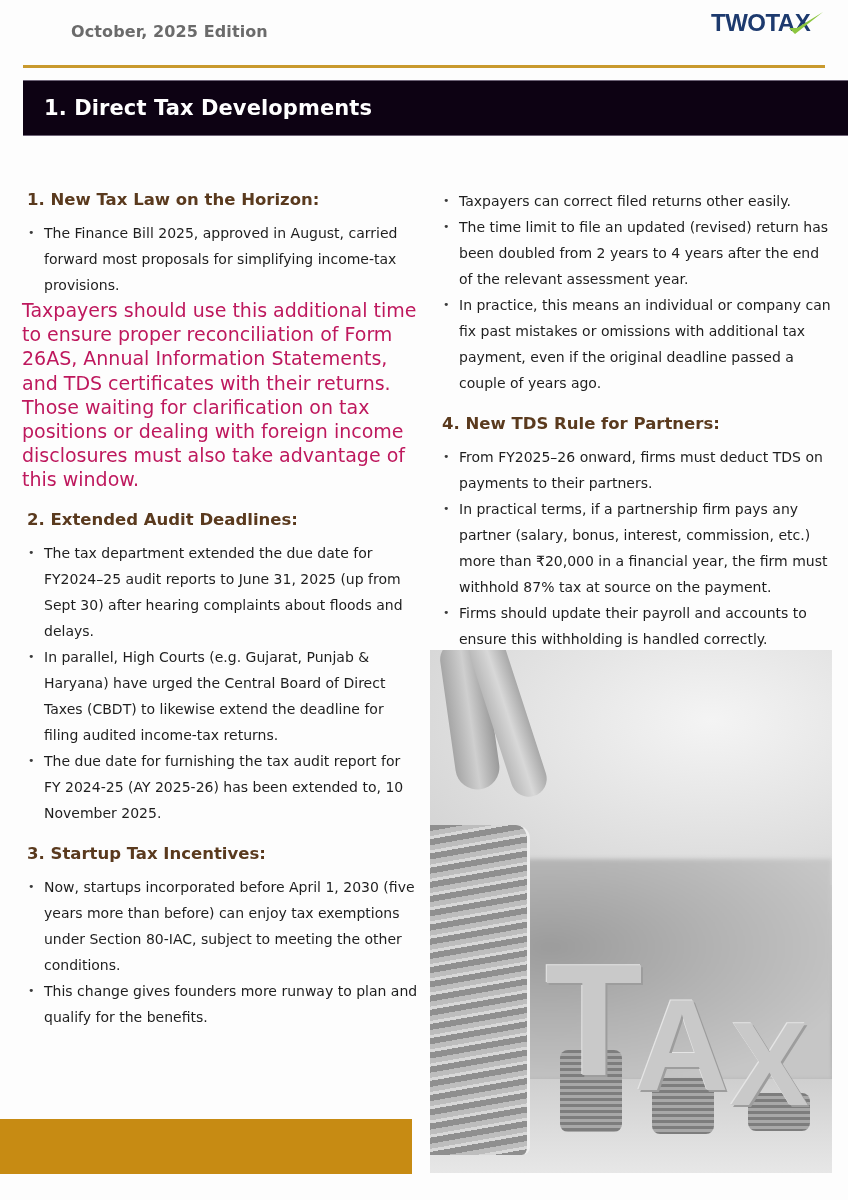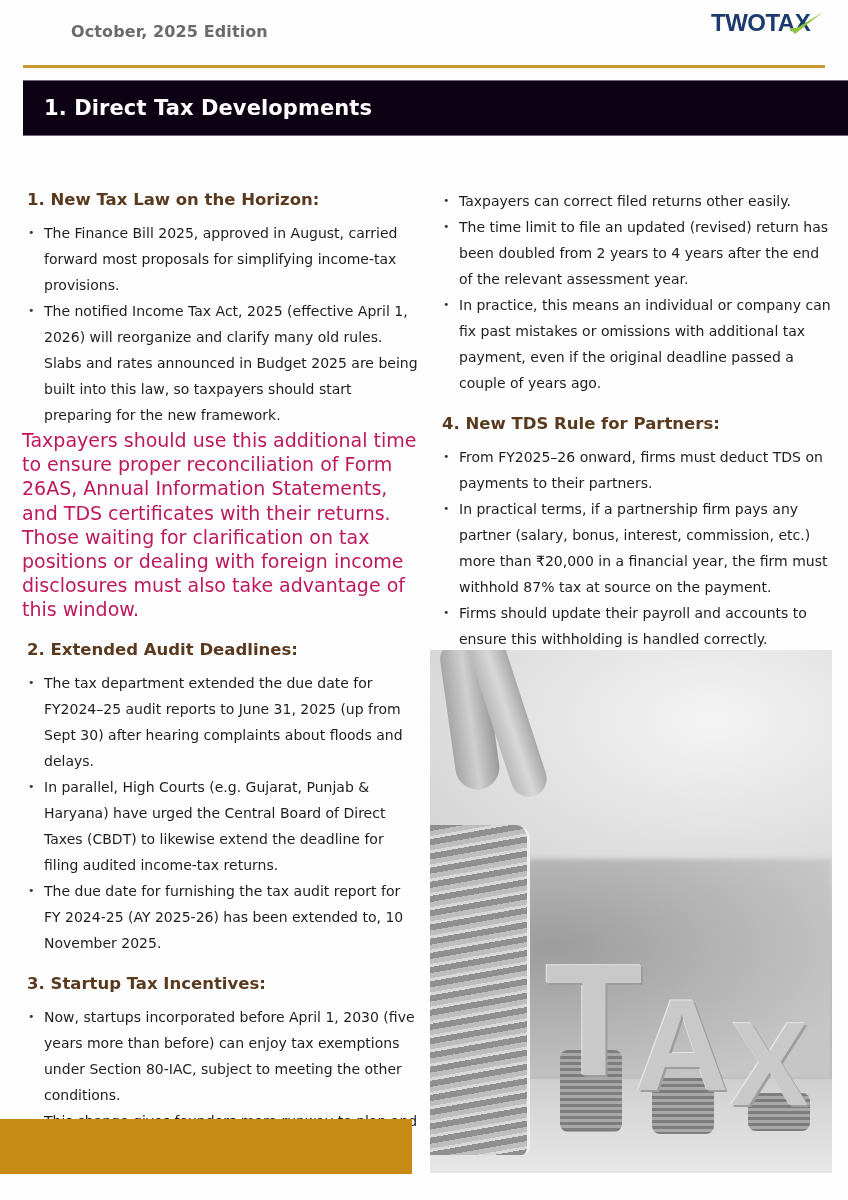--- a/index.html
+++ b/index.html
@@ -62,21 +62,20 @@
 
 <div class="section-bar">
   <h1>1. Direct Tax Developments</h1>
 </div>
 
 <div class="col col-left">
   <div>
     <div class="sub-h">1. New Tax Law on the Horizon:</div>
     <ul class="bullets">
       <li>The Finance Bill 2025, approved in August, carried forward most proposals for simplifying income-tax provisions.</li>
-      <li>The notified Income Tax Act, 2025 (effective April 1, 2026) will reorganize and clarify many old rules. Slabs and rates announced in Budget 2025 are being built into this law, so taxpayers should start preparing for the new framework.</li>
     </ul>
     <p class="para">Taxpayers should use this additional time to ensure proper reconciliation of Form 26AS, Annual Information Statements, and TDS certificates with their returns. Those waiting for clarification on tax positions or dealing with foreign income disclosures must also take advantage of this window.</p>
   </div>
   <div class="gap"></div>
   <div>
     <div class="sub-h">2. Extended Audit Deadlines:</div>
     <ul class="bullets">
       <li>The tax department extended the due date for FY2024–25 audit reports to June 31, 2025 (up from Sept 30) after hearing complaints about floods and delays.</li>
       <li>In parallel, High Courts (e.g. Gujarat, Punjab &amp; Haryana) have urged the Central Board of Direct Taxes (CBDT) to likewise extend the deadline for filing audited income-tax returns.</li>
       <li>The due date for furnishing the tax audit report for FY 2024-25 (AY 2025-26) has been extended to, 10 November 2025.</li>

